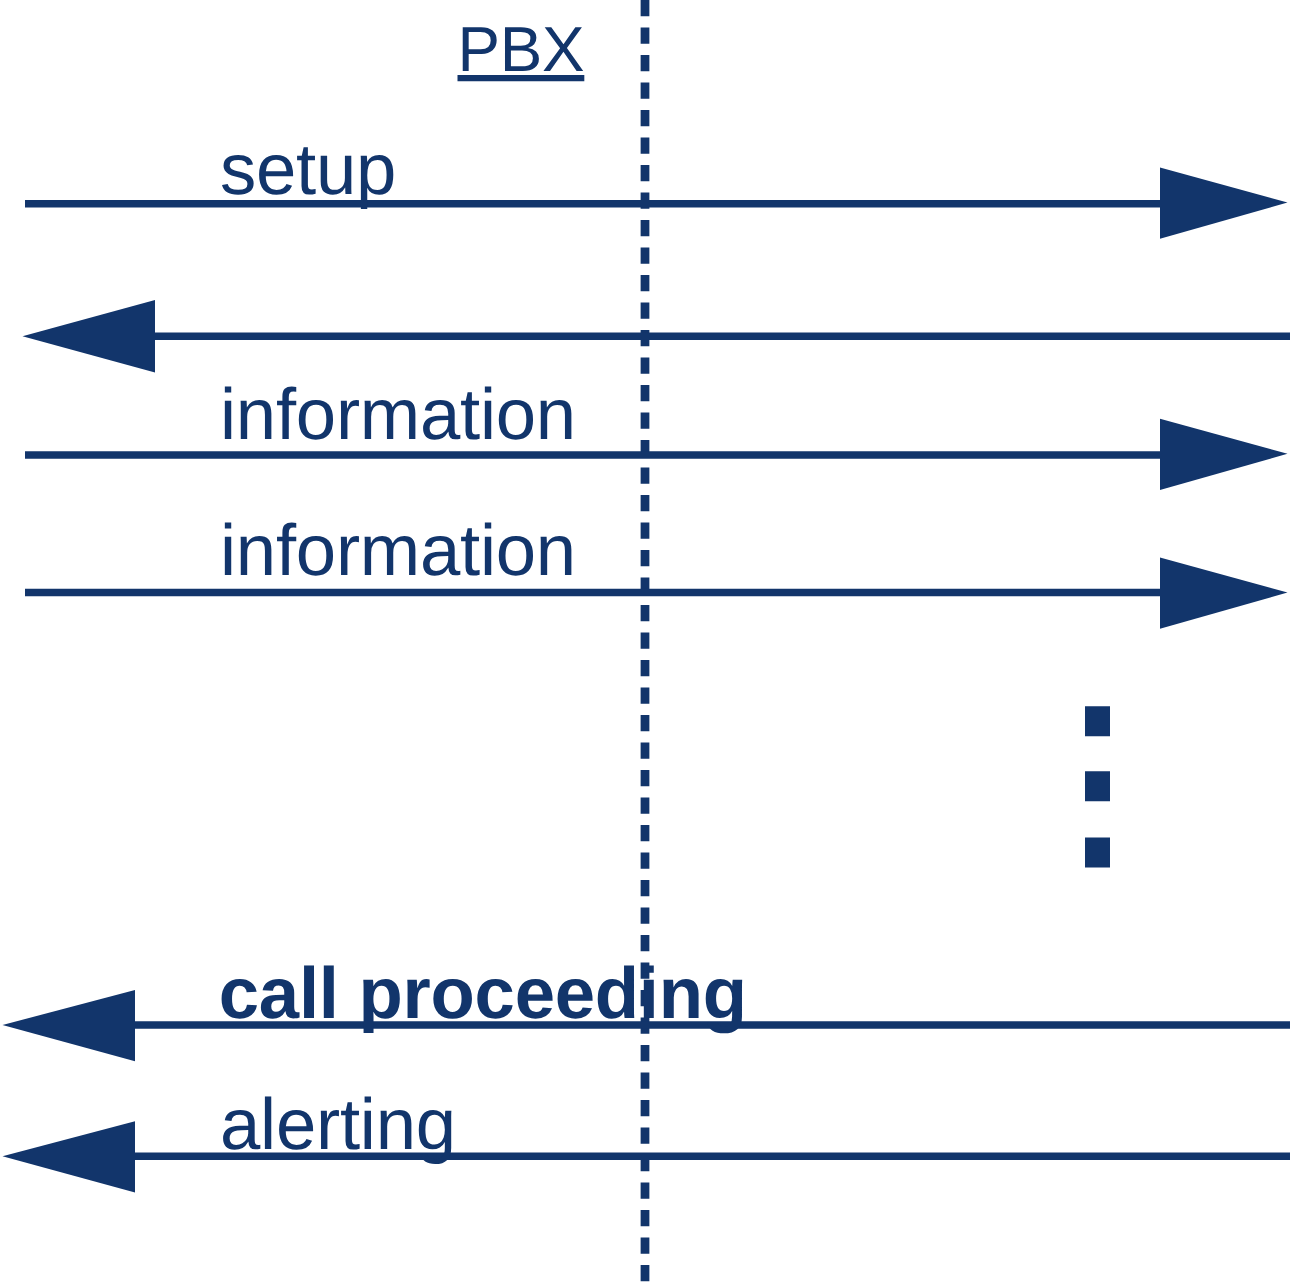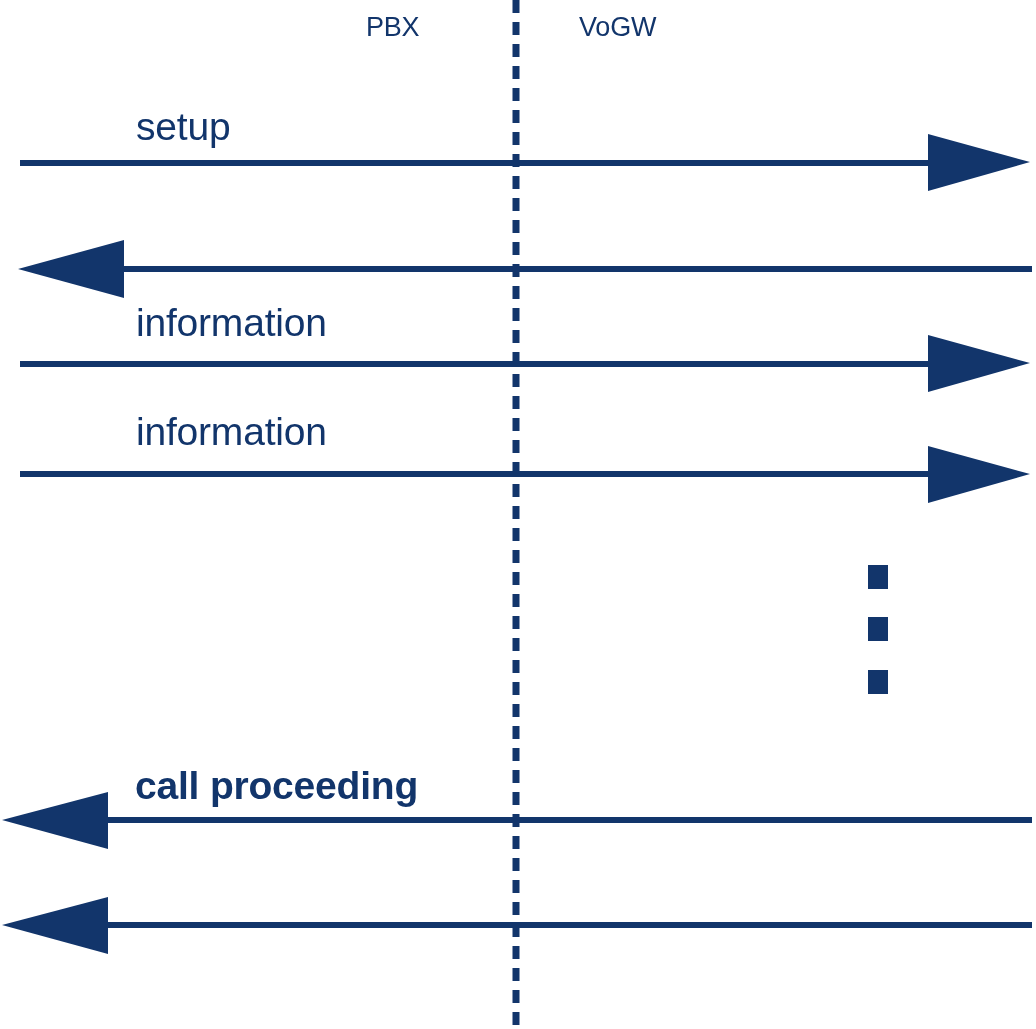--- a/index.html
+++ b/index.html
@@ -26,24 +26,26 @@
   .lbl {
     position: absolute;
     white-space: nowrap;
     color: #12356b;
     font-family: "Liberation Sans", "DejaVu Sans", sans-serif;
     font-weight: 400;
     line-height: 1;
     letter-spacing: -0.2px;
   }
   .header-lbl {
-    font-size: 27px;
+    font-size: 51px;
+    text-decoration: underline;
   }
   .msg-lbl {
-    font-size: 39px;
+    font-size: 58px;
+    margin-left: 40px;
   }
 </style>
 </head>
 <body>
 
 <div id="canvas">
 
   <svg id="diagram-svg" viewBox="0 0 1036 1029" xmlns="http://www.w3.org/2000/svg">
 
     <line x1="516" y1="0" x2="516" y2="1029" stroke="#12356b" stroke-width="7" stroke-dasharray="13 9" stroke-linecap="butt"></line>
@@ -80,25 +82,25 @@
     </g>
 
     <g>
       <line x1="104" y1="925" x2="1032" y2="925" stroke="#12356b" stroke-width="6"></line>
       <polygon points="108,897 108,954 2,925" fill="#12356b"></polygon>
     </g>
   </svg>
 
   <div class="lbl header-lbl" style="left:366px; top:14px;">PBX</div>
 
-  <div class="lbl header-lbl" style="left:579px; top:14px;">VoGW</div>
 
   <div class="lbl msg-lbl" style="left:136px; top:107px;">setup</div>
 
 
   <div class="lbl msg-lbl" style="left:136px; top:303px;">information</div>
 
   <div class="lbl msg-lbl" style="left:136px; top:412px;">information</div>
 
   <div class="lbl msg-lbl" style="left:135px; top:766px;font-weight:bold;">call proceeding</div>
 
+  <div class="lbl msg-lbl" style="left:136px; top:871px;">alerting</div>
 
 </div>
 
 </body></html>

